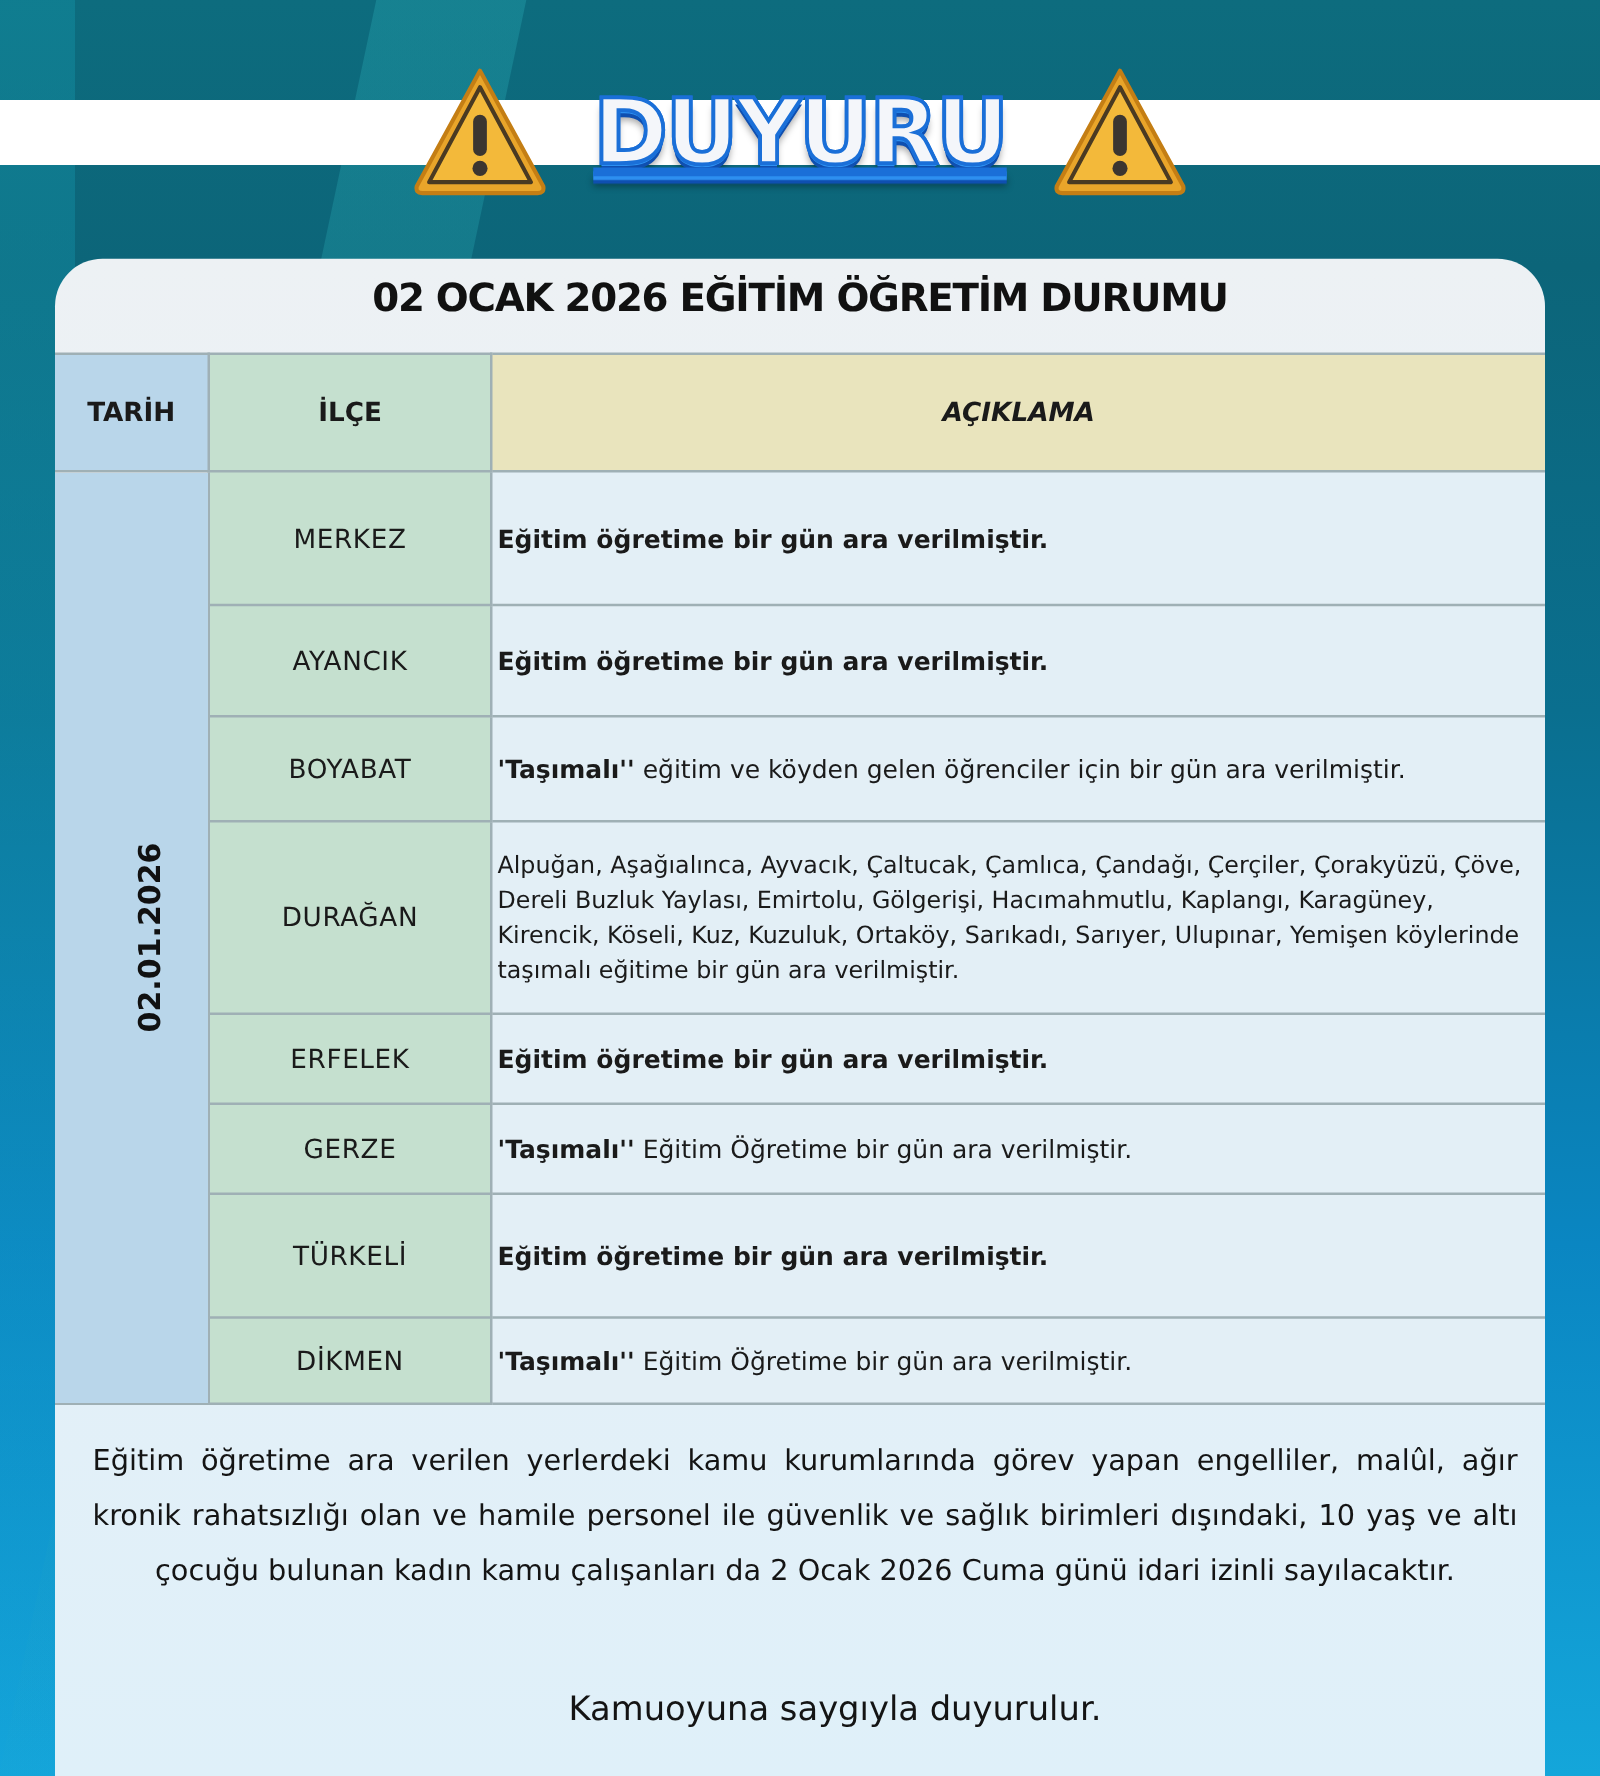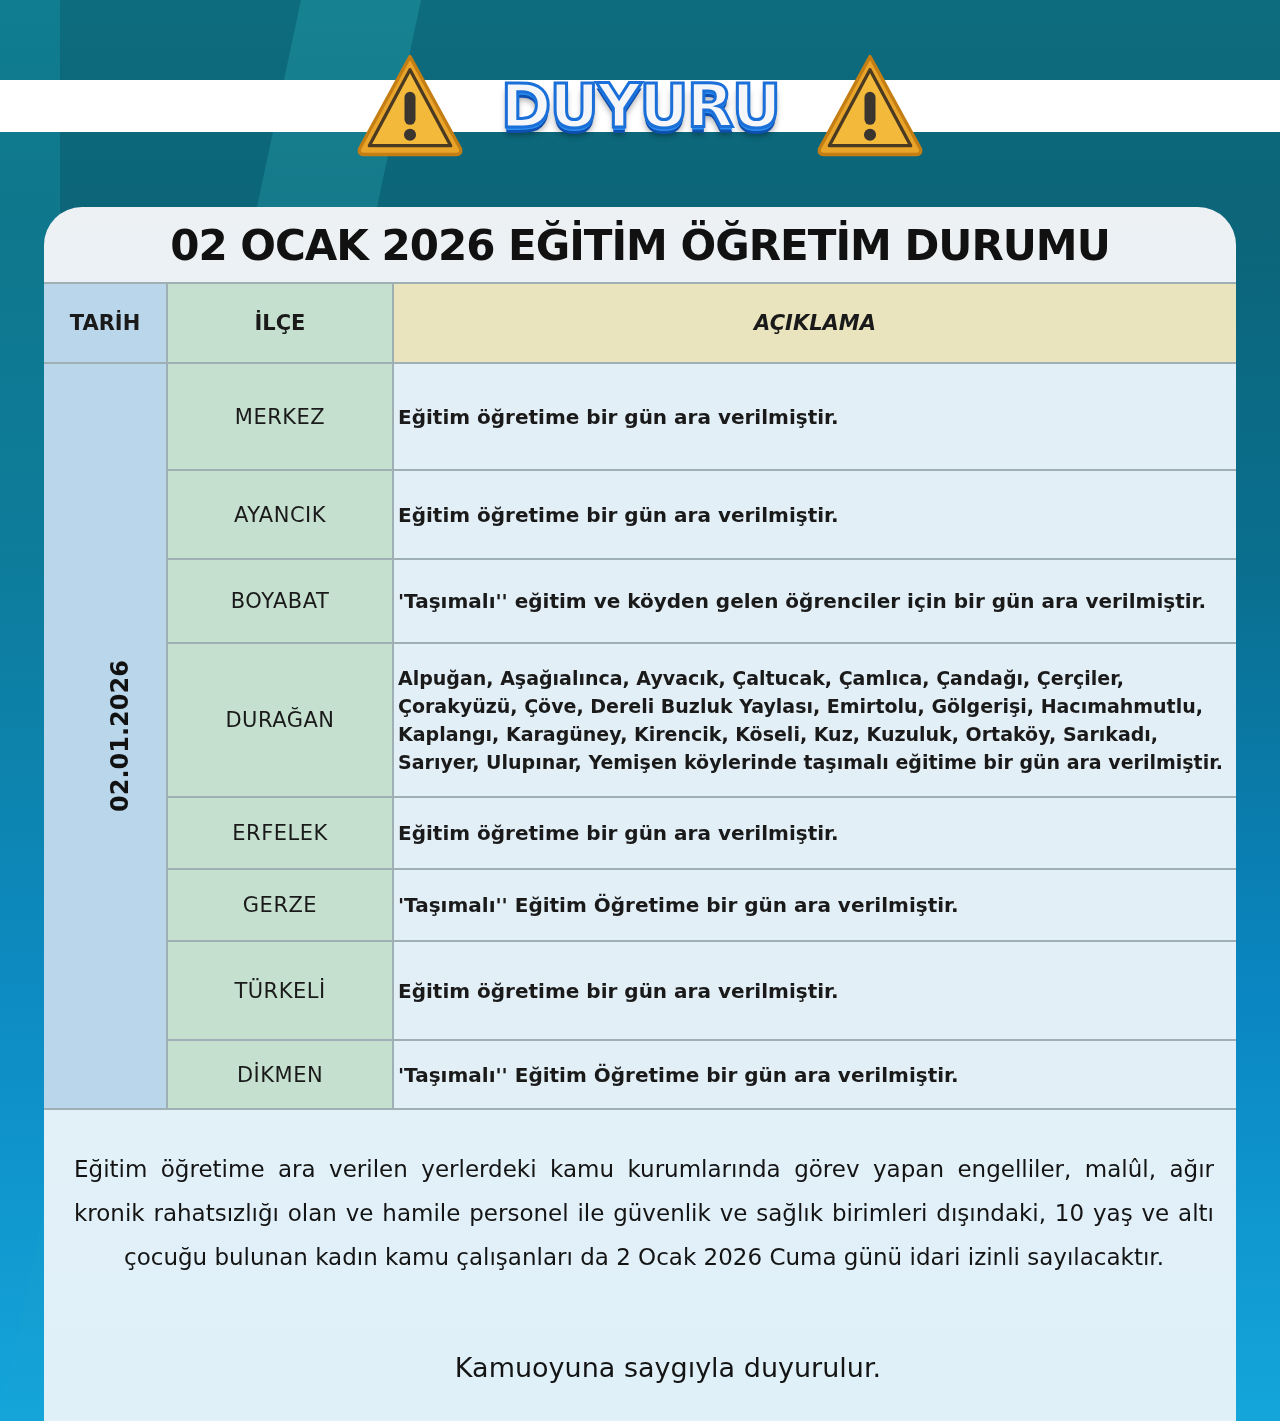--- a/index.html
+++ b/index.html
@@ -22,70 +22,70 @@
     position: absolute; left: 0; top: 80px; width: 1280px; height: 52px;
     background: #ffffff;
   }
   .header {
     position: absolute; left: 0; top: 40px; width: 1280px; height: 130px;
     display: flex; align-items: center; justify-content: center; gap: 20px;
   }
   .warn-icon { width: 110px; height: 110px; }
   .duyuru {
     font-family: "DejaVu Sans", sans-serif; font-weight: bold;
-    font-size: 61px; letter-spacing: -2px; color: #f4f6fa;
+    font-size: 72px; letter-spacing: -2px; color: #f4f6fa;
     -webkit-text-stroke: 3px #1a6fd8;
     text-shadow: 0 3px 0 #2d8ff0, 0 6px 0 #0f4fb0, 0 8px 6px rgba(0,0,0,0.35);
-    line-height: 1; margin: 0 16px;
+    line-height: 1; margin: 0 16px; text-decoration: underline;
   }
   .card {
     position: absolute; left: 44px; top: 207px; width: 1192px; height: 1214px;
     background: linear-gradient(180deg, #edf1f4 0%, #e6f0f7 50%, #dff0f9 100%);
     border-radius: 38px 38px 0 0;
     overflow: hidden;
   }
   .card-title {
     position: absolute; left: 0; top: 14px; width: 100%; text-align: center;
     font-family: "DejaVu Sans", sans-serif; font-weight: bold;
-    font-size: 42px; color: #111; letter-spacing: -1px;
+    font-size: 31px; color: #111; letter-spacing: -1px;
   }
   table.grid {
     position: absolute; left: 0; top: 75px; width: 1192px;
     border-collapse: collapse; table-layout: fixed;
   }
   table.grid td, table.grid th {
     border: 2px solid #9fb0b5;
     vertical-align: middle;
   }
   table.grid tr > *:first-child { border-left: none; }
   table.grid tr > *:last-child { border-right: none; }
   .col-date { width: 123px; }
   .col-ilce { width: 226px; }
-  .th-date { background: #b9d6ea; height: 80px; }
+  .th-date { background: #b9d6ea; height: 94px; }
   .th-ilce { background: #c5e0cf; }
   .th-acik { background: #e9e4bd; font-style: italic; }
   .th-text {
     font-family: "DejaVu Sans", sans-serif; font-weight: bold; font-size: 21px; color: #1a1a1a;
     text-align: center;
   }
   .td-date { background: #b9d6ea; text-align: center; position: relative; }
   .date-rot {
     display: inline-block; transform: rotate(-90deg);
     font-weight: bold; font-size: 24px; color: #111; white-space: nowrap;
   }
   .td-ilce {
     background: #c5e0cf; text-align: center;
     font-weight: normal; font-size: 21px; color: #1a1a1a; letter-spacing: 0.5px;
   }
   .td-acik {
     background: #e3eff6; padding: 0 4px 0 4px;
     font-size: 20px; color: #1a1a1a; line-height: 28px;
   }
   .td-acik .b { font-weight: bold; }
-  .td-acik .n { font-weight: bold; }
+  .td-acik .n { font-weight: normal; }
   .footer-text {
     position: absolute; left: 30px; top: 940px; width: 1140px;
     font-family: "DejaVu Sans", sans-serif; font-size: 23px; line-height: 44px;
     color: #141414; text-align: justify; text-align-last: center;
   }
   .footer-closing {
     position: absolute; left: 0; top: 1145px; width: 1192px; text-align: center;
     font-size: 27px; color: #141414; margin-left: 28px;
   }
 </style>

